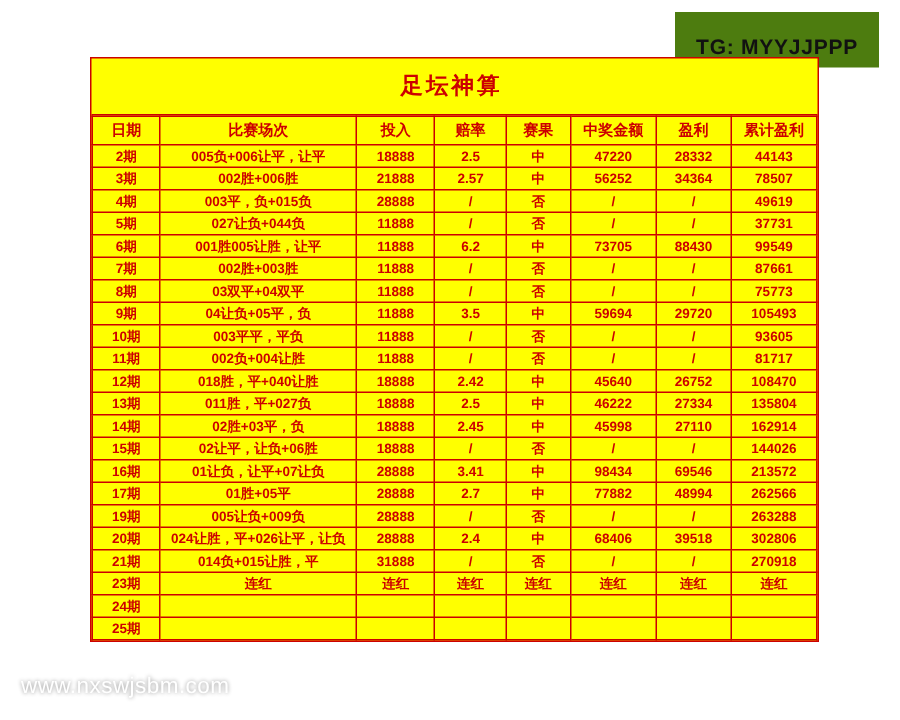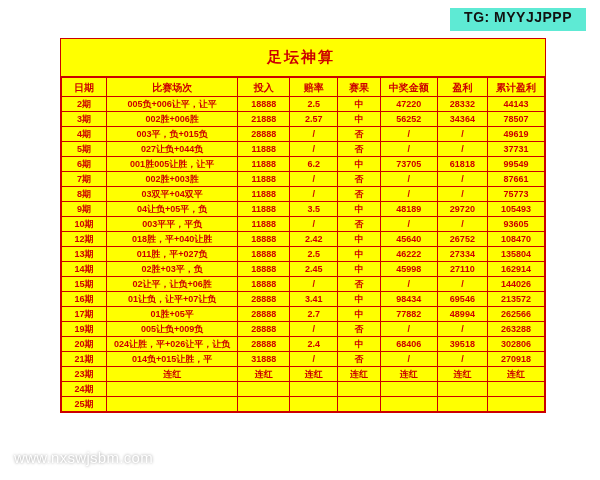--- a/index.html
+++ b/index.html
@@ -11,25 +11,25 @@
     height: 480px;
     background: #ffffff;
     font-family: "Liberation Sans", sans-serif;
     position: relative;
     overflow: hidden;
   }
   .tg-badge {
     position: absolute;
     top: 8px;
     right: 14px;
-    background: #5eead4;
+    background: #4d7c0f;
     color: #111111;
     font-size: 14px;
     font-weight: bold;
-    padding: 1px 14px 6px 14px;
+    padding: 15px 14px 6px 14px;
     letter-spacing: 0.5px;
     font-family: "Liberation Sans", sans-serif;
   }
   .sheet {
     position: absolute;
     left: 60px;
     top: 38px;
     width: 484px;
     background: #ffff00;
     border: 1px solid #cc0000;
@@ -165,21 +165,21 @@
           <td>/</td>
           <td>37731</td>
         </tr>
         <tr>
           <td>6期</td>
           <td>001胜005让胜，让平</td>
           <td class="c-dark">11888</td>
           <td class="c-dark">6.2</td>
           <td>中</td>
           <td>73705</td>
-          <td>61818</td>
+          <td>88430</td>
           <td>99549</td>
         </tr>
         <tr>
           <td>7期</td>
           <td>002胜+003胜</td>
           <td class="c-dark">11888</td>
           <td class="c-dark">/</td>
           <td>否</td>
           <td>/</td>
           <td>/</td>
@@ -194,33 +194,43 @@
           <td>/</td>
           <td>/</td>
           <td>75773</td>
         </tr>
         <tr>
           <td>9期</td>
           <td>04让负+05平，负</td>
           <td class="c-dark">11888</td>
           <td class="c-dark">3.5</td>
           <td>中</td>
-          <td>48189</td>
+          <td>59694</td>
           <td>29720</td>
           <td>105493</td>
         </tr>
         <tr>
           <td>10期</td>
           <td>003平平，平负</td>
           <td class="c-dark">11888</td>
           <td class="c-dark">/</td>
           <td>否</td>
           <td>/</td>
           <td>/</td>
           <td>93605</td>
+        </tr>
+        <tr>
+          <td>11期</td>
+          <td>002负+004让胜</td>
+          <td class="c-dark">11888</td>
+          <td class="c-dark">/</td>
+          <td>否</td>
+          <td>/</td>
+          <td>/</td>
+          <td>81717</td>
         </tr>
         <tr>
           <td>12期</td>
           <td>018胜，平+040让胜</td>
           <td class="c-dark">18888</td>
           <td class="c-dark">2.42</td>
           <td>中</td>
           <td>45640</td>
           <td>26752</td>
           <td>108470</td>

